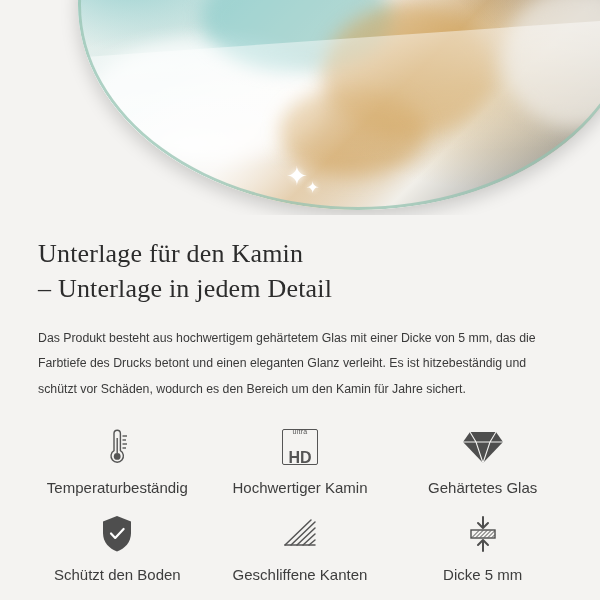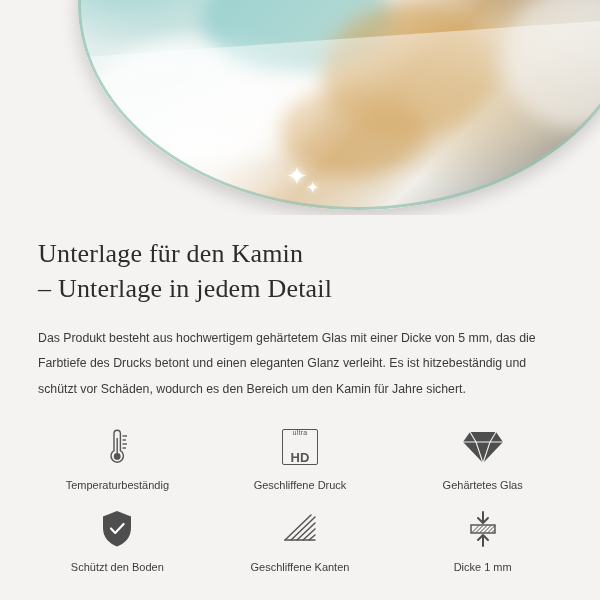--- a/index.html
+++ b/index.html
@@ -120,39 +120,39 @@
     justify-content: flex-start;
   }
   .feature .icon {
     height: 46px;
     display: flex;
     align-items: center;
     justify-content: center;
   }
   .feature .caption {
     margin-top: 8px;
-    font-size: 11px;
+    font-size: 15px;
     color: #3d3d3d;
     text-align: center;
     line-height: 1.3;
   }
   .ultrahd {
     width: 34px;
     height: 34px;
     border: 1.6px solid #555;
     border-radius: 2px;
     display: flex;
     flex-direction: column;
     align-items: center;
     justify-content: center;
     color: #555;
     line-height: 1;
   }
   .ultrahd .u1 { font-size: 7px; letter-spacing: 0.3px; }
-  .ultrahd .u2 { font-size: 13px; font-weight: 700; margin-top: 15px; }
+  .ultrahd .u2 { font-size: 16px; font-weight: 700; margin-top: 15px; }
 </style>
 </head>
 <body>
 
 <div class="page">
 
   <div class="hero">
     <div class="hero-plate">
       <div class="swirl s1"></div>
 
@@ -193,21 +193,21 @@
       <div class="caption">Temperaturbeständig</div>
     </div>
 
     <div class="feature">
       <div class="icon">
         <div class="ultrahd">
           <span class="u1">ultra</span>
           <span class="u2">HD</span>
         </div>
       </div>
-      <div class="caption">Geschliffene Druck</div>
+      <div class="caption">Hochwertiger Kamin</div>
     </div>
 
     <div class="feature">
       <div class="icon">
         <svg width="42" height="38" viewBox="0 0 42 38">
           <path d="M8 4 H34 L41 14 L21 35 L1 14 Z" fill="#4e4e4e"></path>
           <path d="M1 14 H41 M8 4 L14 14 L21 35 M34 4 L28 14 L21 35" fill="none" stroke="#f4f3f1" stroke-width="1.1"></path>
         </svg>
       </div>
       <div class="caption">Gehärtetes Glas</div>
@@ -239,17 +239,17 @@
 
     <div class="feature">
       <div class="icon">
         <svg width="40" height="38" viewBox="0 0 40 38">
           <path d="M20 2 V12 M15 8 L20 13 L25 8" fill="none" stroke="#4e4e4e" stroke-width="2" stroke-linecap="round" stroke-linejoin="round"></path>
           <rect x="8" y="15" width="24" height="8" fill="none" stroke="#4e4e4e" stroke-width="1.4"></rect>
           <path d="M9 22.5 L16 15.5 M13 22.5 L20 15.5 M17 22.5 L24 15.5 M21 22.5 L28 15.5 M25 22.5 L31.5 16 M29 22.5 L31.8 19.7" stroke="#4e4e4e" stroke-width="1"></path>
           <path d="M20 36 V26 M15 30 L20 25 L25 30" fill="none" stroke="#4e4e4e" stroke-width="2" stroke-linecap="round" stroke-linejoin="round"></path>
         </svg>
       </div>
-      <div class="caption">Dicke 1 mm</div>
+      <div class="caption">Dicke 5 mm</div>
     </div>
 
   </div>
 </div>
 
 </body></html>

